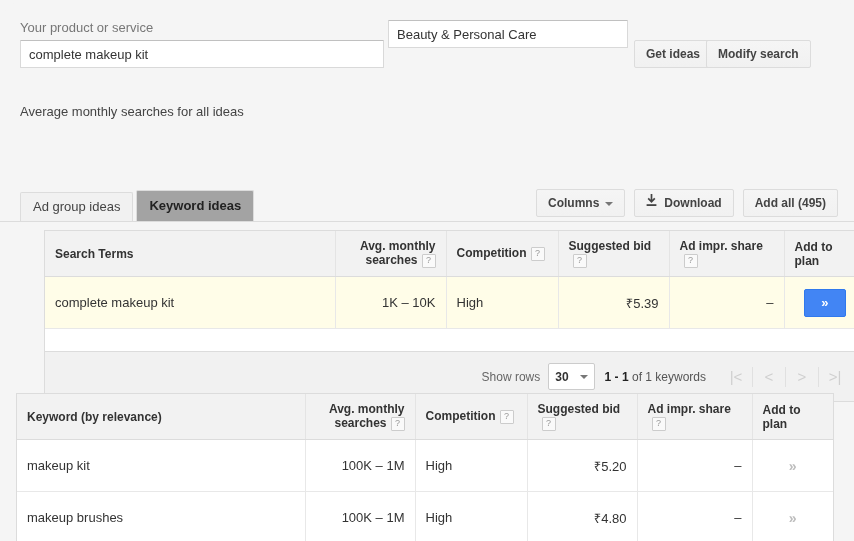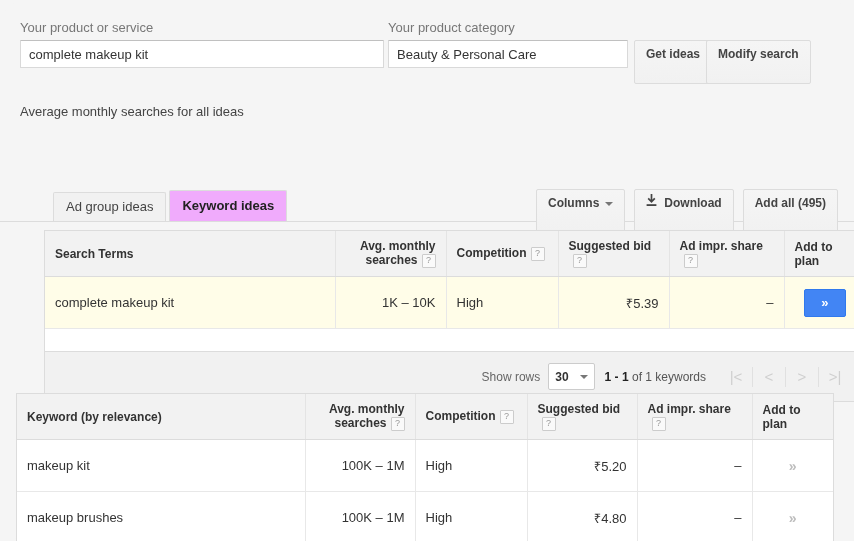--- a/index.html
+++ b/index.html
@@ -39,21 +39,21 @@
     background: #fff;
     padding: 0 8px;
     font-family: "Liberation Sans", sans-serif;
     font-size: 13px;
     color: #333;
     outline: none;
     border-radius: 1px;
   }
   .gbtn {
     box-sizing: border-box;
-    height: 44px;
+    height: 28px;
     padding: 0 11px;
     border: 1px solid #dcdcdc;
     border-radius: 2px;
     background: linear-gradient(to bottom, #f5f5f5, #f1f1f1);
     color: #444;
     font-family: "Liberation Sans", sans-serif;
     font-size: 12px;
     font-weight: bold;
     line-height: 26px;
     cursor: pointer;
@@ -90,39 +90,38 @@
     width: 854px;
     height: 30px;
     border-bottom: 1px solid #dcdcdc;
   }
   .tabs {
     position: absolute;
     left: 20px; top: 0;
     display: flex;
     align-items: flex-end;
     height: 30px;
-    margin-left: 33px;
   }
   .tab {
     box-sizing: border-box;
     height: 29px;
     padding: 0 12px;
     line-height: 28px;
     font-size: 13px;
     border: 1px solid #dcdcdc;
     border-bottom: none;
     background: #f1f1f1;
     color: #444;
     cursor: pointer;
     border-radius: 2px 2px 0 0;
     margin-right: 3px;
     white-space: nowrap;
   }
   .tab.active {
-    background: #f0abfc;
+    background: #a3a3a3;
     color: #222;
     font-weight: bold;
     height: 31px;
     line-height: 30px;
     position: relative;
     z-index: 3;
     border-color: #dcdcdc;
   }
   .tab-actions {
     position: absolute;
@@ -290,21 +289,20 @@
 <body>
 
 <div class="page">
 
   <div class="field-group-a">
     <div class="field-label">Your product or service</div>
     <input class="text-input" type="text" value="complete makeup kit" style="">
   </div>
 
   <div class="field-group-b">
-    <div class="field-label">Your product category</div>
     <input class="text-input" type="text" value="Beauty &amp; Personal Care" style="">
   </div>
 
   <div class="gbtn" id="get-ideas-btn">Get ideas</div>
   <div class="gbtn" id="modify-search-btn">Modify search</div>
 
   <div class="summary-label">Average monthly searches for all ideas</div>
 
   <div class="tab-strip">
     <div class="tabs">

